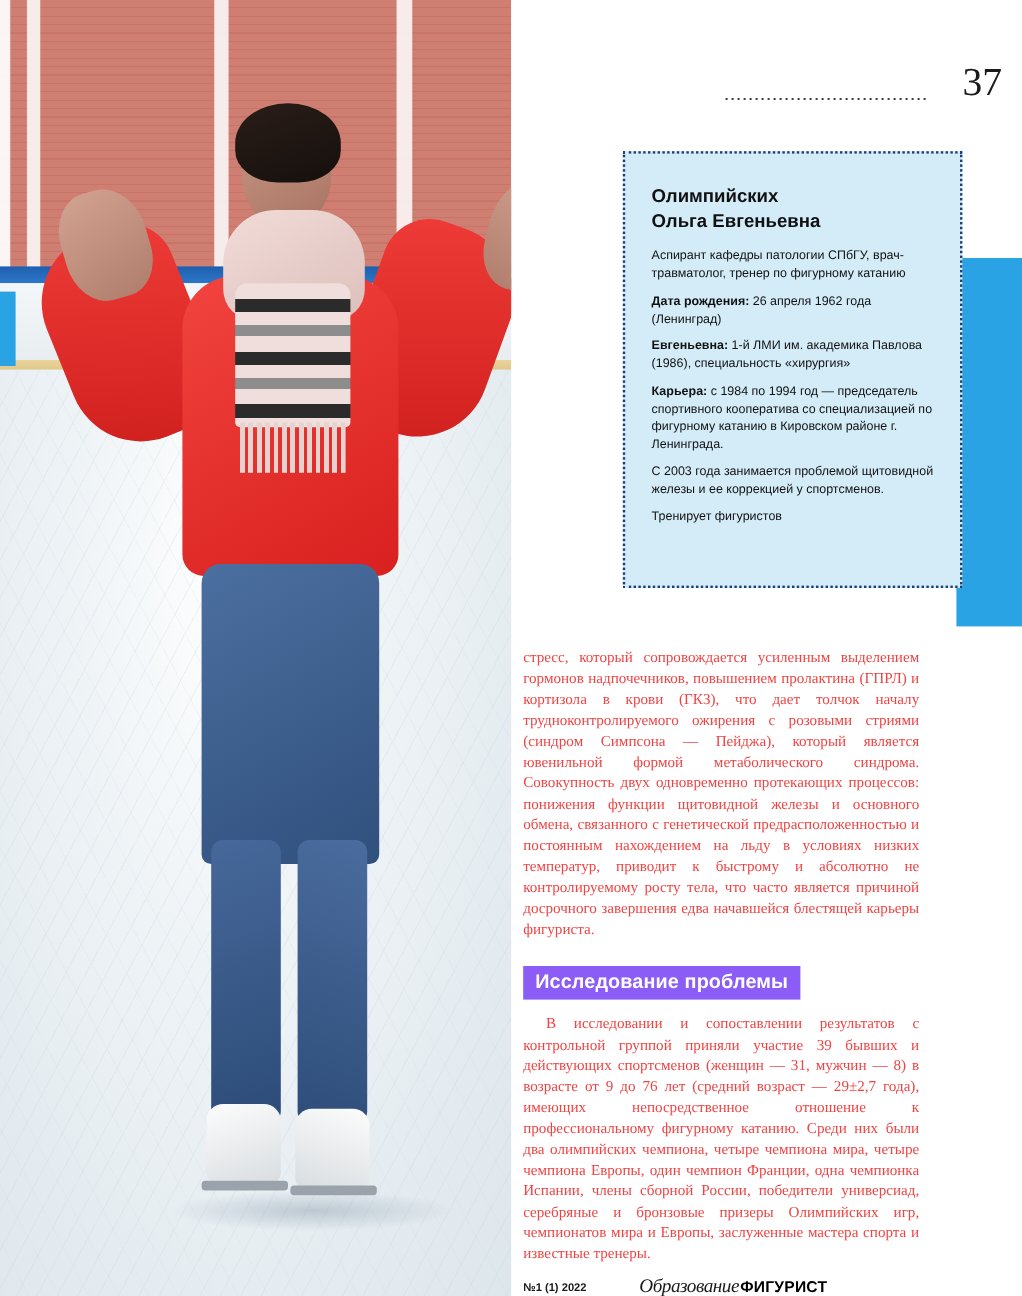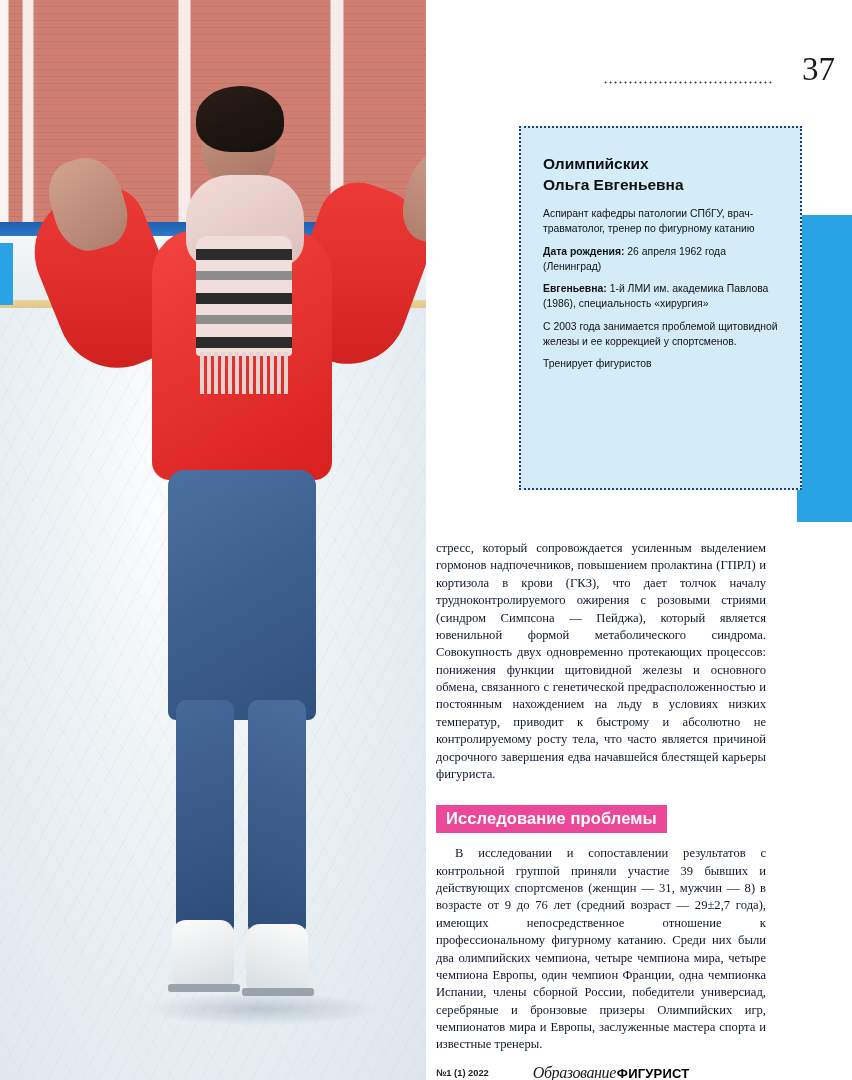--- a/index.html
+++ b/index.html
@@ -126,27 +126,27 @@
     font-size:10.4px; color:#111; line-height:1.42; margin-bottom:8px;
   }
   .info-card p b { font-weight:bold; }
 
   
   .article {
     position:absolute; left:436px; top:540px; width:330px;
   }
   .article p {
     font-family:"Liberation Serif", serif;
-    font-size:12.6px; line-height:1.38; color:#0f172a;
+    font-size:12.6px; line-height:1.38; color:#ef4444;
     text-align:justify;
   }
   .section-title {
     display:inline-block;
     margin:22px 0 12px 0;
-    background:#ec4899;
+    background:#8b5cf6;
     color:#ffffff;
     font-family:"Liberation Sans", sans-serif;
     font-size:16.5px; font-weight:bold;
     padding:4px 10px 5px 10px;
     letter-spacing:.1px;
   }
   .article p.indent { text-indent:19px; }
 
   
   .footer {
@@ -216,20 +216,23 @@
   <p>
     <b></b><span>Аспирант кафедры патологии СПбГУ, врач-травматолог, тренер по фигурному катанию</span>
   </p>
   <p>
     <b>Дата рождения: </b><span>26 апреля 1962 года (Ленинград)</span>
   </p>
   <p>
     <b>Евгеньевна: </b><span>1-й ЛМИ им. академика Павлова (1986), специальность «хирургия»</span>
   </p>
   <p>
+    <b>Карьера: </b><span>с 1984 по 1994 год — председатель спортивного кооператива со специализацией по фигурному катанию в Кировском районе г. Ленинграда.</span>
+  </p>
+  <p>
     <b></b><span>С 2003 года занимается проблемой щитовидной железы и ее коррекцией у спортсменов.</span>
   </p>
   <p>
     <b></b><span>Тренирует фигуристов</span>
   </p>
 </div>
 
 <div class="article">
   <p>стресс, который сопровождается усиленным выделением гормонов надпочечников, повышением пролактина (ГПРЛ) и кортизола в крови (ГКЗ), что дает толчок началу трудноконтролируемого ожирения с розовыми стриями (синдром Симпсона — Пейджа), который является ювенильной формой метаболического синдрома. Совокупность двух одновременно протекающих процессов: понижения функции щитовидной железы и основного обмена, связанного с генетической предрасположенностью и постоянным нахождением на льду в условиях низких температур, приводит к быстрому и абсолютно не контролируемому росту тела, что часто является причиной досрочного завершения едва начавшейся блестящей карьеры фигуриста.</p>
   <div class="section-title">Исследование проблемы</div>

